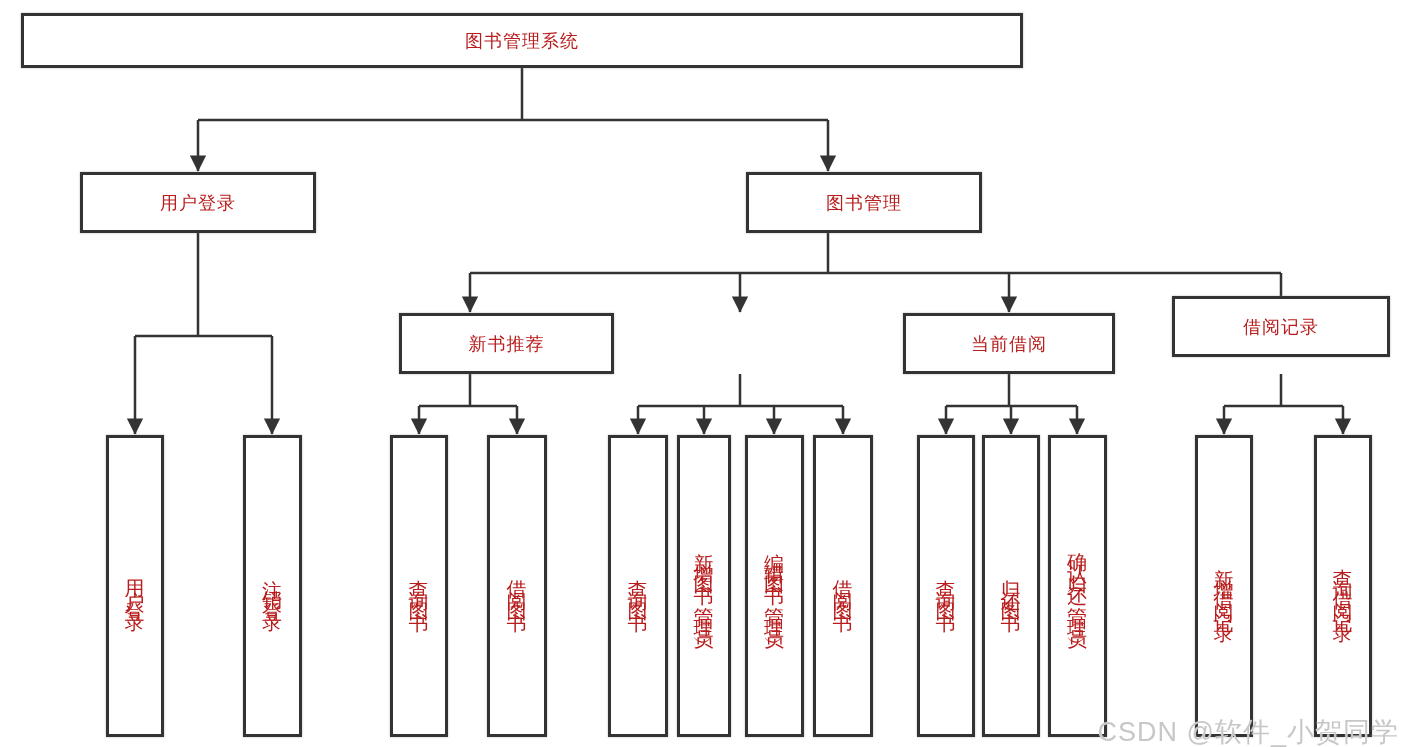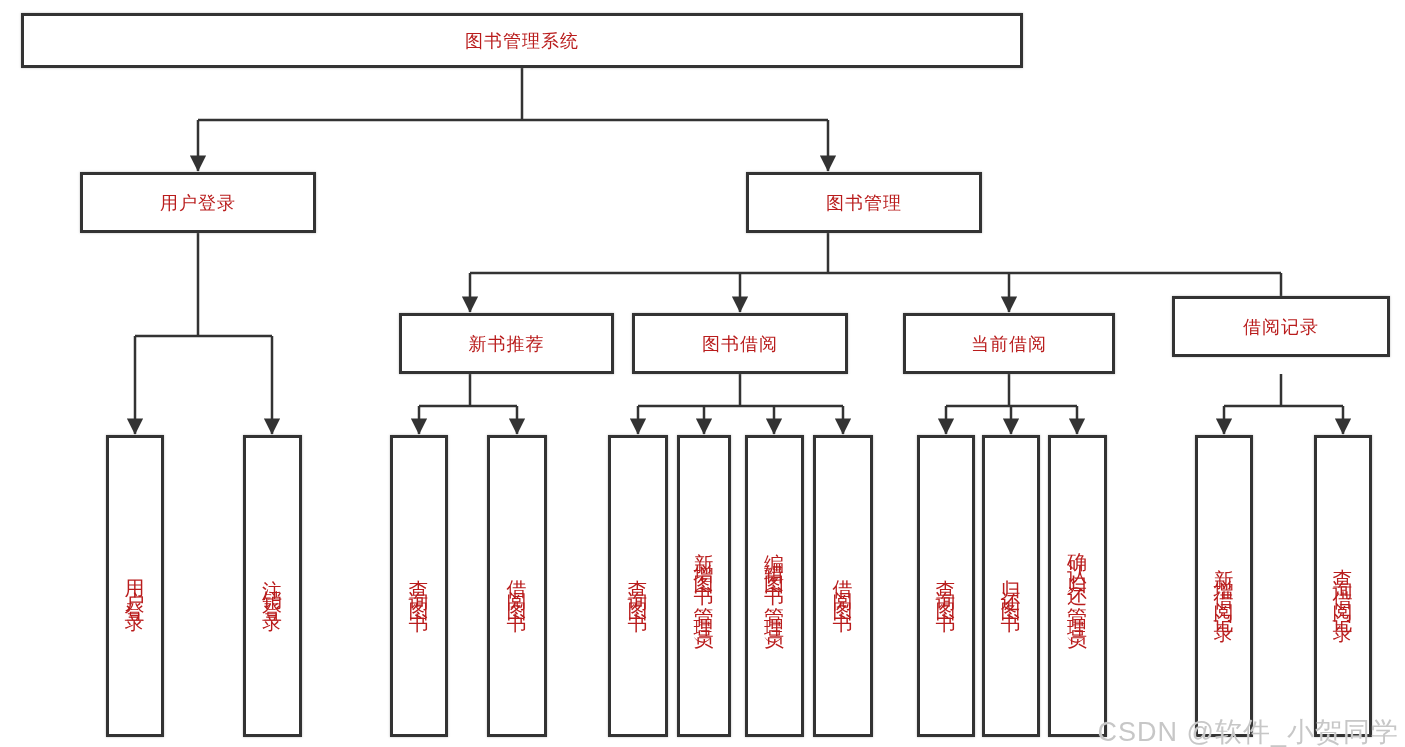--- a/index.html
+++ b/index.html
@@ -99,23 +99,20 @@
   <div class="box" style="left:80px;top:172px;width:236px;height:61px;">
     <span class="label">用户登录</span>
   </div>
   <div class="box" style="left:710px;top:172px;width:236px;height:61px;margin-left:36px;">
     <span class="label">图书管理</span>
   </div>
 
   <div class="box" style="left:363px;top:313px;width:215px;height:61px;margin-left:36px;">
     <span class="label">新书推荐</span>
   </div>
-  <div class="box" style="left:632px;top:313px;width:216px;height:61px;">
-    <span class="label">图书借阅</span>
-  </div>
   <div class="box" style="left:903px;top:313px;width:212px;height:61px;">
     <span class="label">当前借阅</span>
   </div>
   <div class="box" style="left:1172px;top:296px;width:218px;height:61px;text-align:center;">
     <span class="label">借阅记录</span>
   </div>
 
   <div class="box leaf" style="left:106px;top:435px;width:58px;height:302px;">
     <span class="label">用户登录</span>
   </div>

